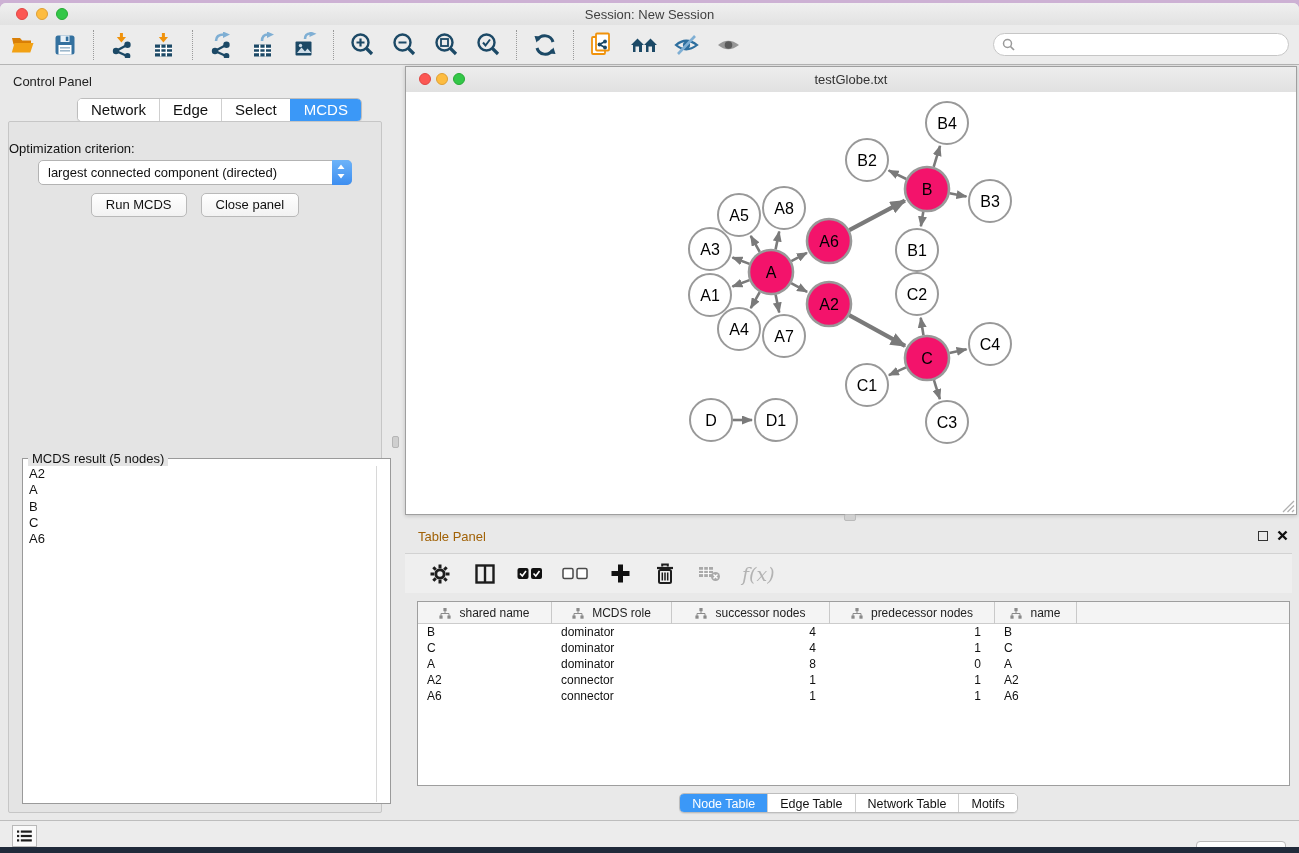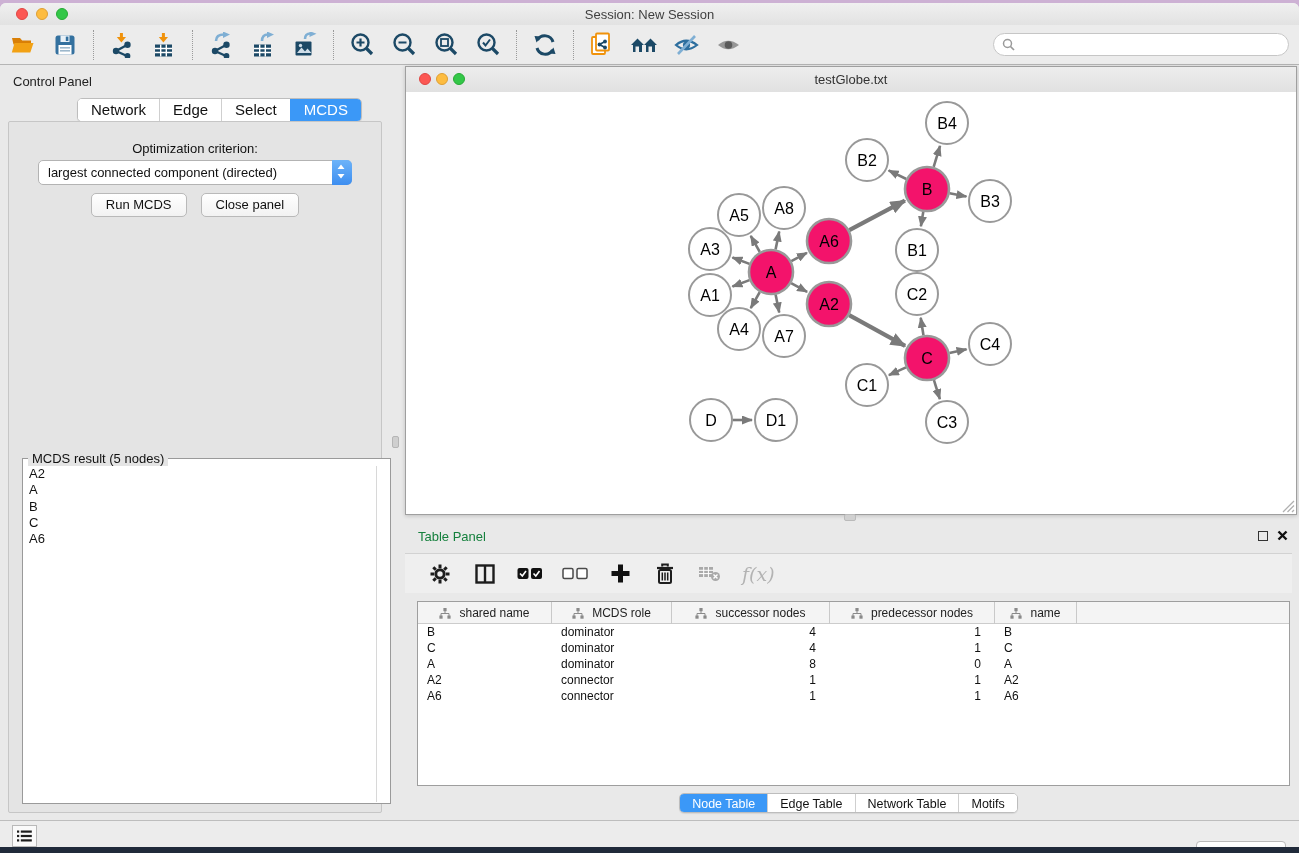--- a/index.html
+++ b/index.html
@@ -45,21 +45,21 @@
   .seg-group { display:inline-flex; border:1px solid #bdbdbd; border-radius:5px; overflow:hidden; background:#fff;
                box-shadow:0 1px 1px rgba(0,0,0,.08); }
   .seg { padding:3px 13px 4px; font-size:15px; background:#fff; border-left:1px solid #cfcfcf; color:#111;
          white-space:nowrap; cursor:default; line-height:15px; }
   .seg:first-child { border-left:none; }
   .seg.active { background:#3b98f7; color:#fff; border-left-color:#3b98f7; }
   .cp-tabs { position:absolute; top:33px; left:0; width:100%; text-align:center; }
 
   .cp-inner { position:absolute; left:8px; top:56px; width:374px; height:692px; background:#e4e4e4;
               border:1px solid #c6c6c6; border-radius:2px; }
-  .opt-label { position:absolute; left:0; top:19px; width:100%; text-align:center; font-size:13px; color:#111; }
+  .opt-label { position:absolute; left:0; top:19px; width:100%; font-size:13px; color:#111; }
   .dropdown { position:absolute; left:50%; transform:translateX(-50%); top:38px; width:314px; height:25px;
               background:#fff; border:1px solid #b3b3b3; border-radius:5px; }
   .dropdown .val { position:absolute; left:9px; top:4px; font-size:13px; color:#111; }
   .dropdown .stepper { position:absolute; right:-1px; top:-1px; width:20px; height:25px; border-radius:0 5px 5px 0;
                        background:linear-gradient(#6db3f9,#3d8ef0); }
   .btn-row { position:absolute; left:0; top:71px; width:100%; display:flex; justify-content:center; gap:14px; }
   .mac-btn { background:linear-gradient(#ffffff,#f2f2f2); border:1px solid #b9b9b9; border-radius:5px;
              font-size:13px; padding:3px 14px 4px; color:#111; cursor:default; font-family:"Liberation Sans",sans-serif; }
 
   .result-box { position:absolute; left:13px; top:336px; width:369px; height:346px; border:1px solid #9a9a9a; background:#fff; }
@@ -78,21 +78,21 @@
   .net-titlebar { position:absolute; left:0; top:0; width:100%; height:35px; background:linear-gradient(#ededed,#dcdcdc);
                   border-bottom:1px solid #b4b4b4; }
   .net-titlebar .traffic { top:6px; }
   .net-titlebar .t-red { left:13px; } .net-titlebar .t-yel { left:30px; } .net-titlebar .t-grn { left:47px; }
   .net-title { position:absolute; top:5px; left:0; right:0; text-align:center; font-size:13px; color:#333; }
   .net-canvas { position:absolute; left:0; top:25px; width:890px; height:422px; background:#fff; }
   .resize-grip { position:absolute; right:1px; bottom:1px; }
 
   
   .table-panel { position:absolute; left:14px; top:458px; width:887px; height:297px; }
-  .tp-title { position:absolute; left:13px; top:6px; font-size:13px; color:#15803d; }
+  .tp-title { position:absolute; left:13px; top:6px; font-size:13px; color:#a16207; }
   .tp-btns { position:absolute; right:4px; top:7px; display:flex; gap:9px; align-items:center; }
   .tp-toolbar { position:absolute; left:0; top:30px; width:100%; height:40px; background:#efefef;
                 border-top:1px solid #d2d2d2; display:flex; align-items:center; padding-left:22px; gap:19px; }
   .tp-ico { display:flex; align-items:center; justify-content:center; width:26px; height:26px; cursor:default; }
   .fx-label { font-family:"DejaVu Serif",serif; font-style:italic; font-size:19px; color:#b3b3b3; }
 
   .data-table { position:absolute; left:12px; top:78px; width:873px; height:185px; background:#fff;
                 border:1px solid #9e9e9e; overflow:hidden; }
   .thead { display:flex; height:22px; background:#f4f4f4; border-bottom:1px solid #cccccc; }
   .th { display:flex; align-items:center; justify-content:center; gap:8px; font-size:12px; color:#222;

